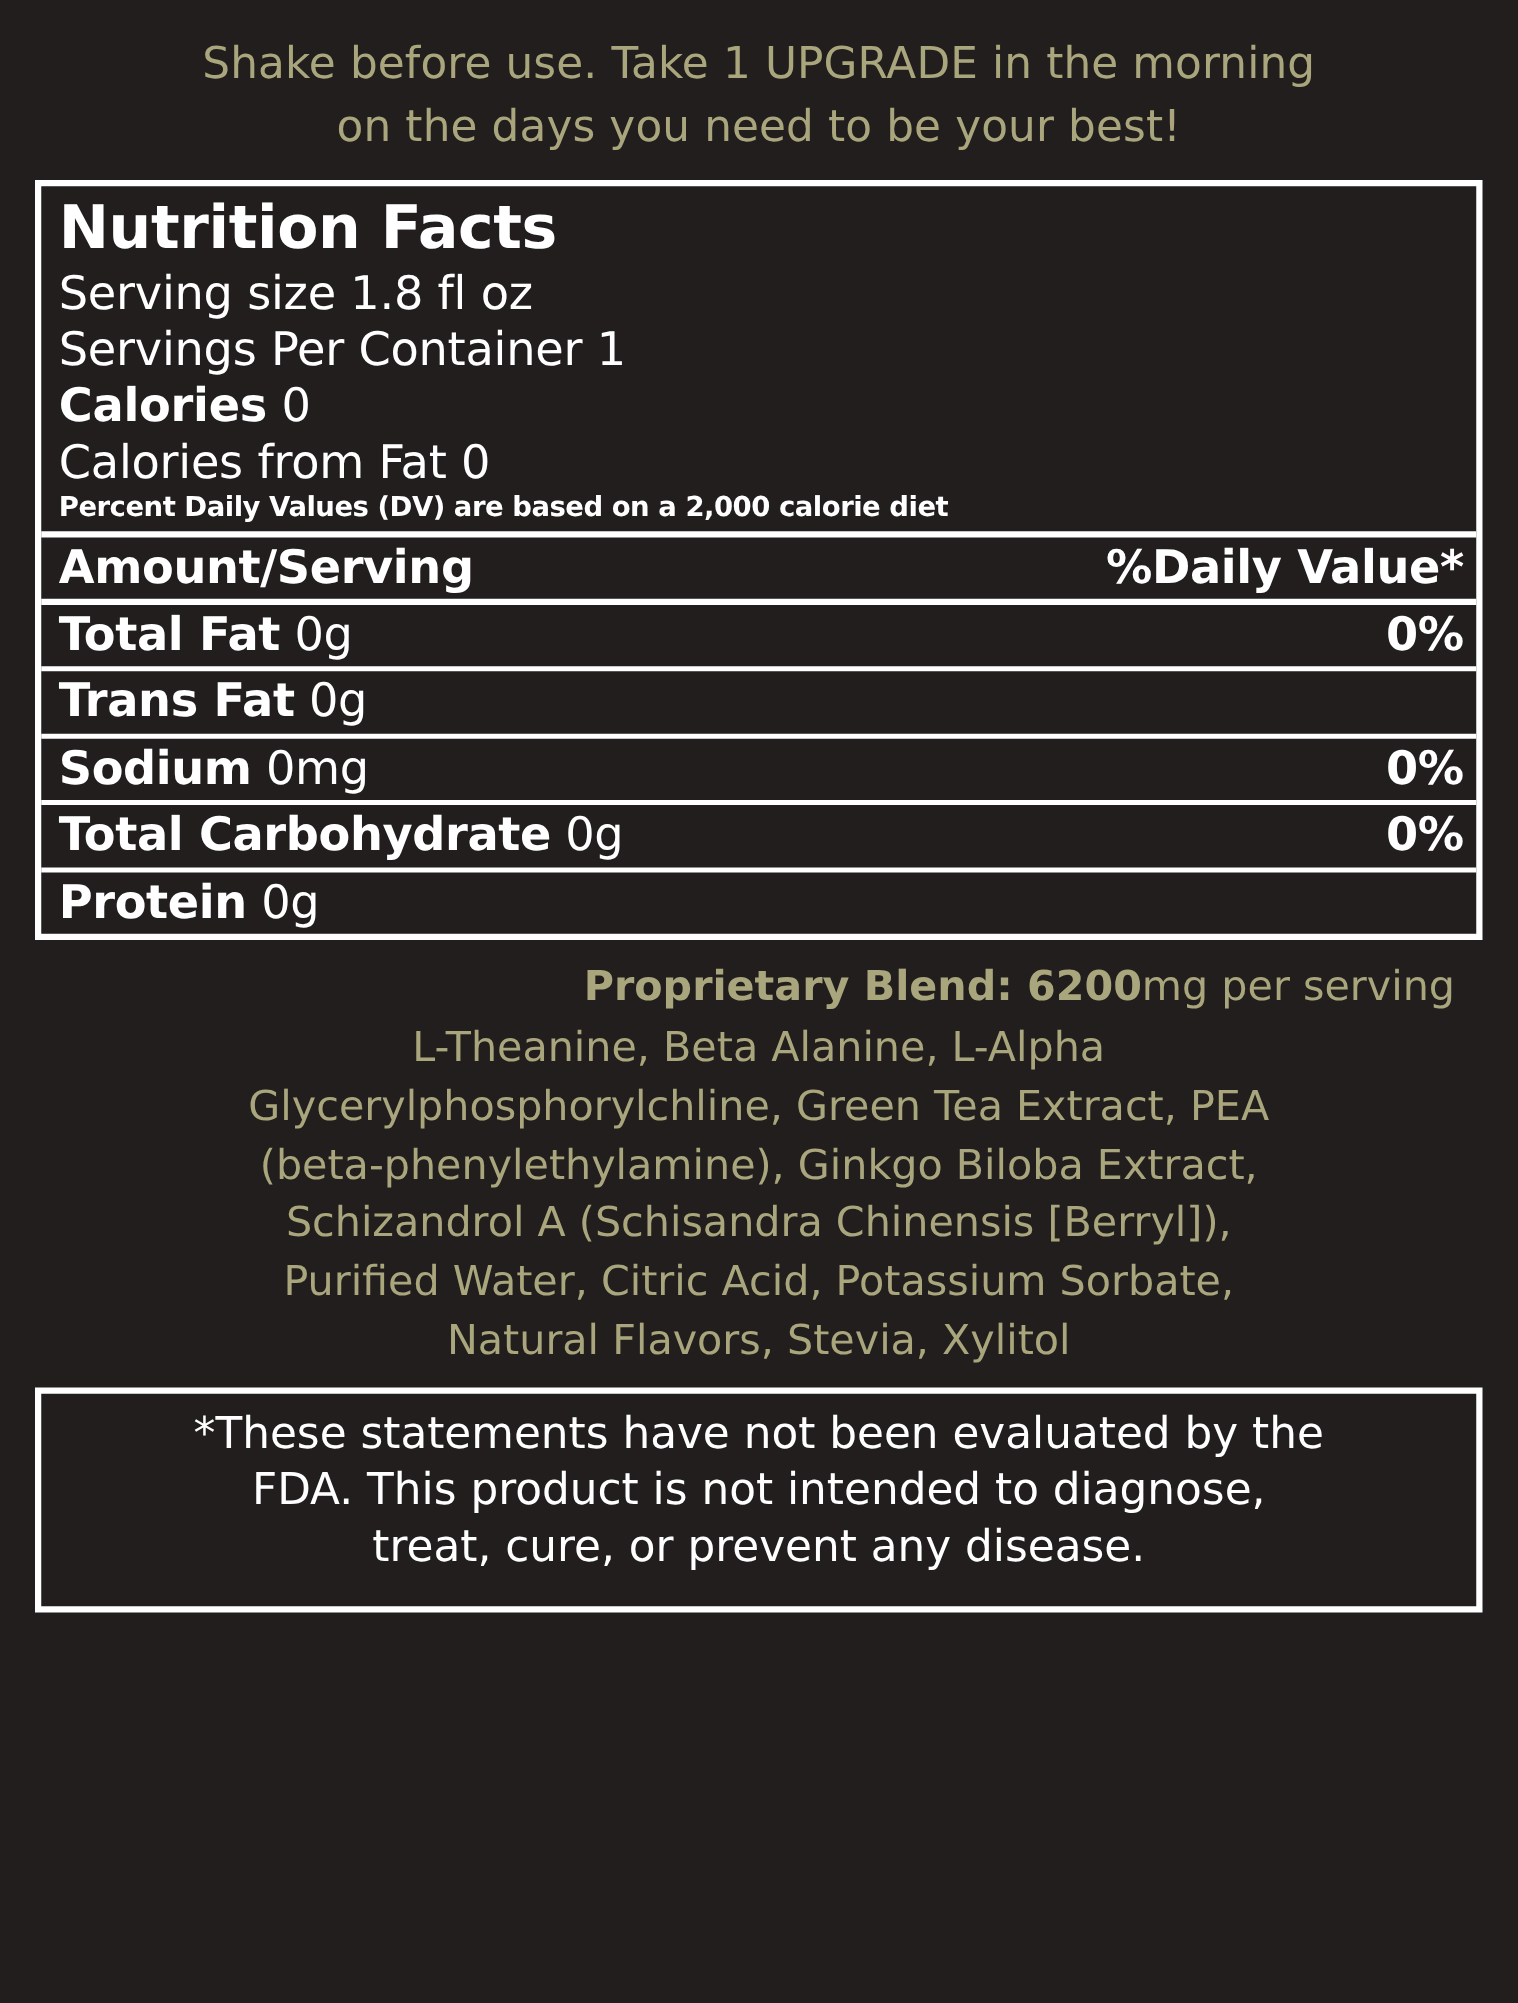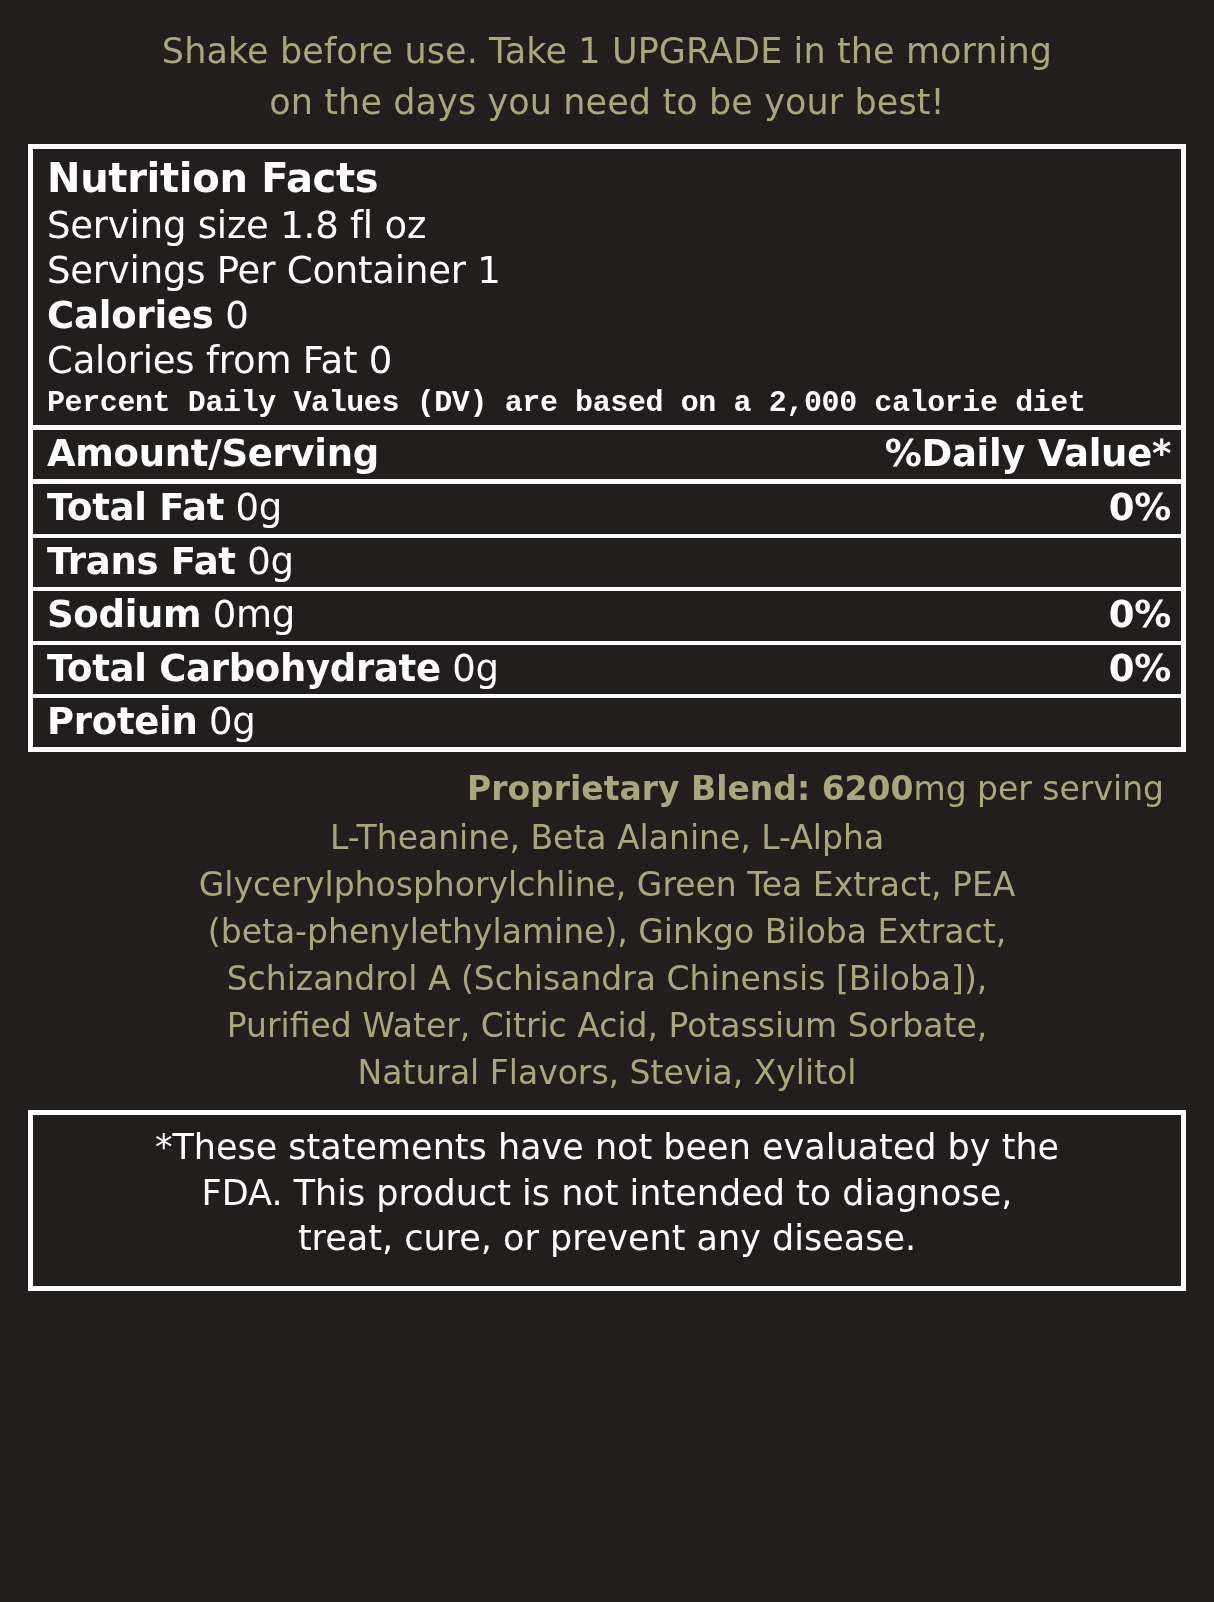--- a/index.html
+++ b/index.html
@@ -41,44 +41,43 @@
   .nutrition-panel {
     margin-top: 16px;
     border: 5px solid #ffffff;
     padding: 0;
     background: #211e1d;
   }
   .np-inner {
     padding: 6px 10px 0 14px;
   }
   .nf-title {
-    font-size: 40px;
+    font-size: 48px;
     font-weight: bold;
     line-height: 1.15;
     letter-spacing: -0.3px;
     margin-bottom: 2px;
   }
   .serving-line {
     font-size: 37px;
     line-height: 1.22;
     letter-spacing: -0.2px;
     white-space: nowrap;
   }
   .serving-line b {
     font-weight: bold;
   }
   .dv-note {
-    font-size: 30px;
+    font-size: 22px;
     font-weight: bold;
     line-height: 1.2;
     letter-spacing: -0.4px;
     margin-top: 2px;
     margin-bottom: 4px;
     white-space: nowrap;
-    font-family: Liberation Mono, monospace;
   }
 
   .rule {
     border-top: 5px solid #ffffff;
     margin: 0;
   }
   .rule-thin {
     border-top: 4px solid #ffffff;
     margin: 0;
   }
@@ -197,21 +196,21 @@
       <span class="left"><b>Protein</b> <span>0g</span></span>
       <span class="right"></span>
     </div>
   </div>
 
   <div class="blend">
     <div class="blend-title"><b>Proprietary Blend: 6200</b><span>mg per serving</span></div>
     <span class="ing-line">L-Theanine, Beta Alanine, L-Alpha</span>
     <span class="ing-line">Glycerylphosphorylchline, Green Tea Extract, PEA</span>
     <span class="ing-line">(beta-phenylethylamine), Ginkgo Biloba Extract,</span>
-    <span class="ing-line">Schizandrol A (Schisandra Chinensis [Biloba]),</span>
+    <span class="ing-line">Schizandrol A (Schisandra Chinensis [Berryl]),</span>
     <span class="ing-line">Purified Water, Citric Acid, Potassium Sorbate,</span>
     <span class="ing-line">Natural Flavors, Stevia, Xylitol</span>
   </div>
 
   <div class="disclaimer">
     <span class="line">*These statements have not been evaluated by the</span>
     <span class="line">FDA. This product is not intended to diagnose,</span>
     <span class="line">treat, cure, or prevent any disease.</span>
   </div>
 

